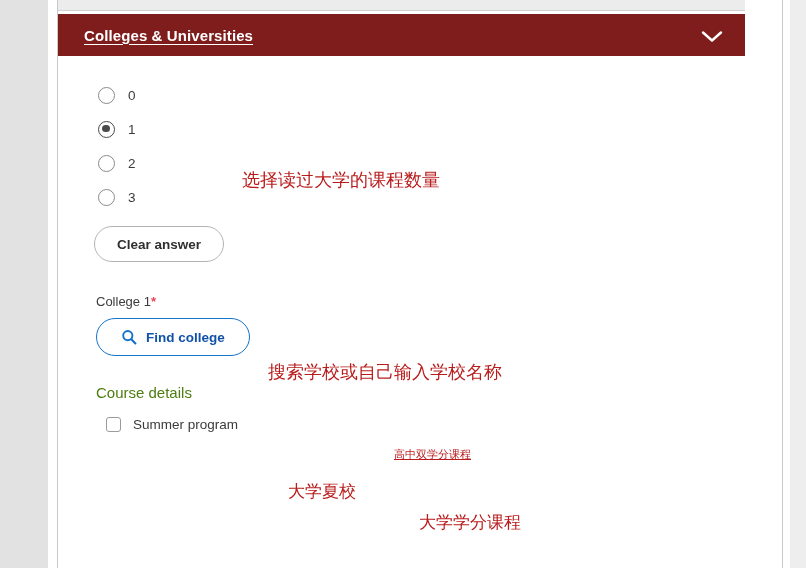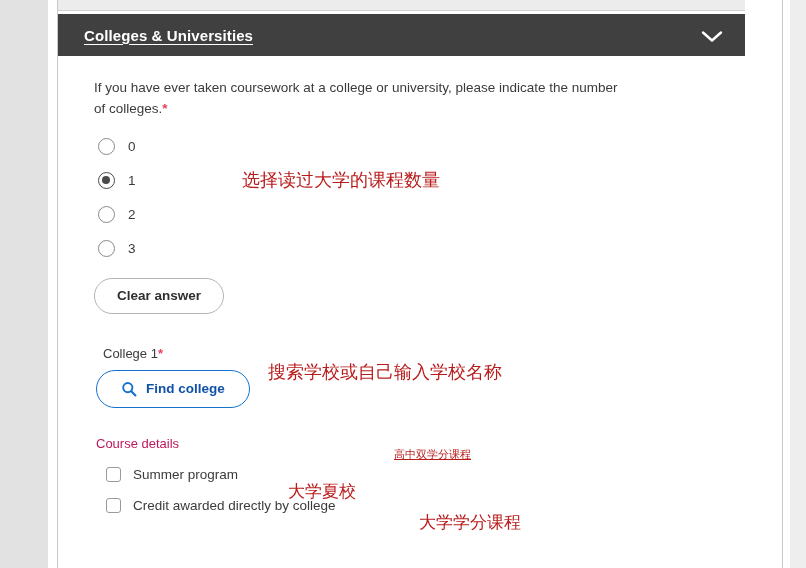--- a/index.html
+++ b/index.html
@@ -64,21 +64,21 @@
     background: #ececec;
     border-bottom: 1px solid #d2d2d2;
     box-sizing: border-box;
   }
 
   
   .section-header {
     position: absolute;
     left: 58px; top: 14px;
     width: 687px; height: 42px;
-    background: #404040;
+    background: #7f1d1d;
     box-sizing: border-box;
     display: flex;
     align-items: center;
     justify-content: space-between;
     padding: 0 22px 0 26px;
     cursor: pointer;
   }
   .section-title {
     color: #ffffff;
     font-size: 15px;
@@ -179,21 +179,21 @@
     background: #ffffff;
     color: #2f2f2f;
     font-size: 13.5px;
     font-weight: bold;
     font-family: "Liberation Sans", sans-serif;
     cursor: pointer;
   }
 
   
   .field-label {
-    margin: 32px 0 9px 9px;
+    margin: 32px 0 9px 2px;
     font-size: 13px;
     color: #3b3b3b;
   }
   .find-btn {
     display: inline-flex;
     align-items: center;
     justify-content: center;
     height: 38px;
     padding: 0 24px;
     border: 1.6px solid #1473cc;
@@ -208,22 +208,22 @@
   }
   .search-icon {
     width: 16px; height: 16px;
     margin-right: 9px;
     display: block;
   }
 
   
   .course-label {
     margin: 28px 0 8px 2px;
-    font-size: 13px;
-    color: #be185d;
+    font-size: 15px;
+    color: #4d7c0f;
   }
   .check-row {
     display: flex;
     align-items: center;
     height: 31px;
     margin-left: 12px;
     cursor: pointer;
   }
   .check-mark {
     width: 15px; height: 15px;
@@ -257,21 +257,20 @@
     <span class="section-title">Colleges &amp; Universities</span>
     <span class="chevron">
       <svg viewBox="0 0 22 13" width="22" height="13" aria-hidden="true">
         <polyline points="2,2.5 11,10.5 20,2.5" fill="none" stroke="#ffffff" stroke-width="2.4" stroke-linecap="round" stroke-linejoin="round"></polyline>
       </svg>
     </span>
   </div>
 
   <div class="section-body">
 
-    <p class="question-text"><span>If you have ever taken coursework at a college or university, please indicate the number of colleges.</span><span class="req">*</span></p>
 
     <div class="radio-list">
       <div class="radio-row">
         <span class="radio-mark"></span>
         <span class="radio-label">0</span>
       </div>
       <div class="radio-row selected">
         <span class="radio-mark"></span>
         <span class="radio-label">1</span>
       </div>
@@ -298,24 +297,20 @@
       </span>
       <span>Find college</span>
     </button>
 
     <div class="course-label">Course details</div>
 
     <div class="check-row">
       <span class="check-mark"></span>
       <span class="check-label">Summer program</span>
     </div>
-    <div class="check-row">
-      <span class="check-mark"></span>
-      <span class="check-label">Credit awarded directly by college</span>
-    </div>
 
   </div>
 
   <div class="annot annot-radios">选择读过大学的课程数量</div>
   <div class="annot annot-find">搜索学校或自己输入学校名称</div>
   <div class="annot annot-dual">高中双学分课程</div>
   <div class="annot annot-summer">大学夏校</div>
   <div class="annot annot-credit">大学学分课程</div>
 
 </div>

